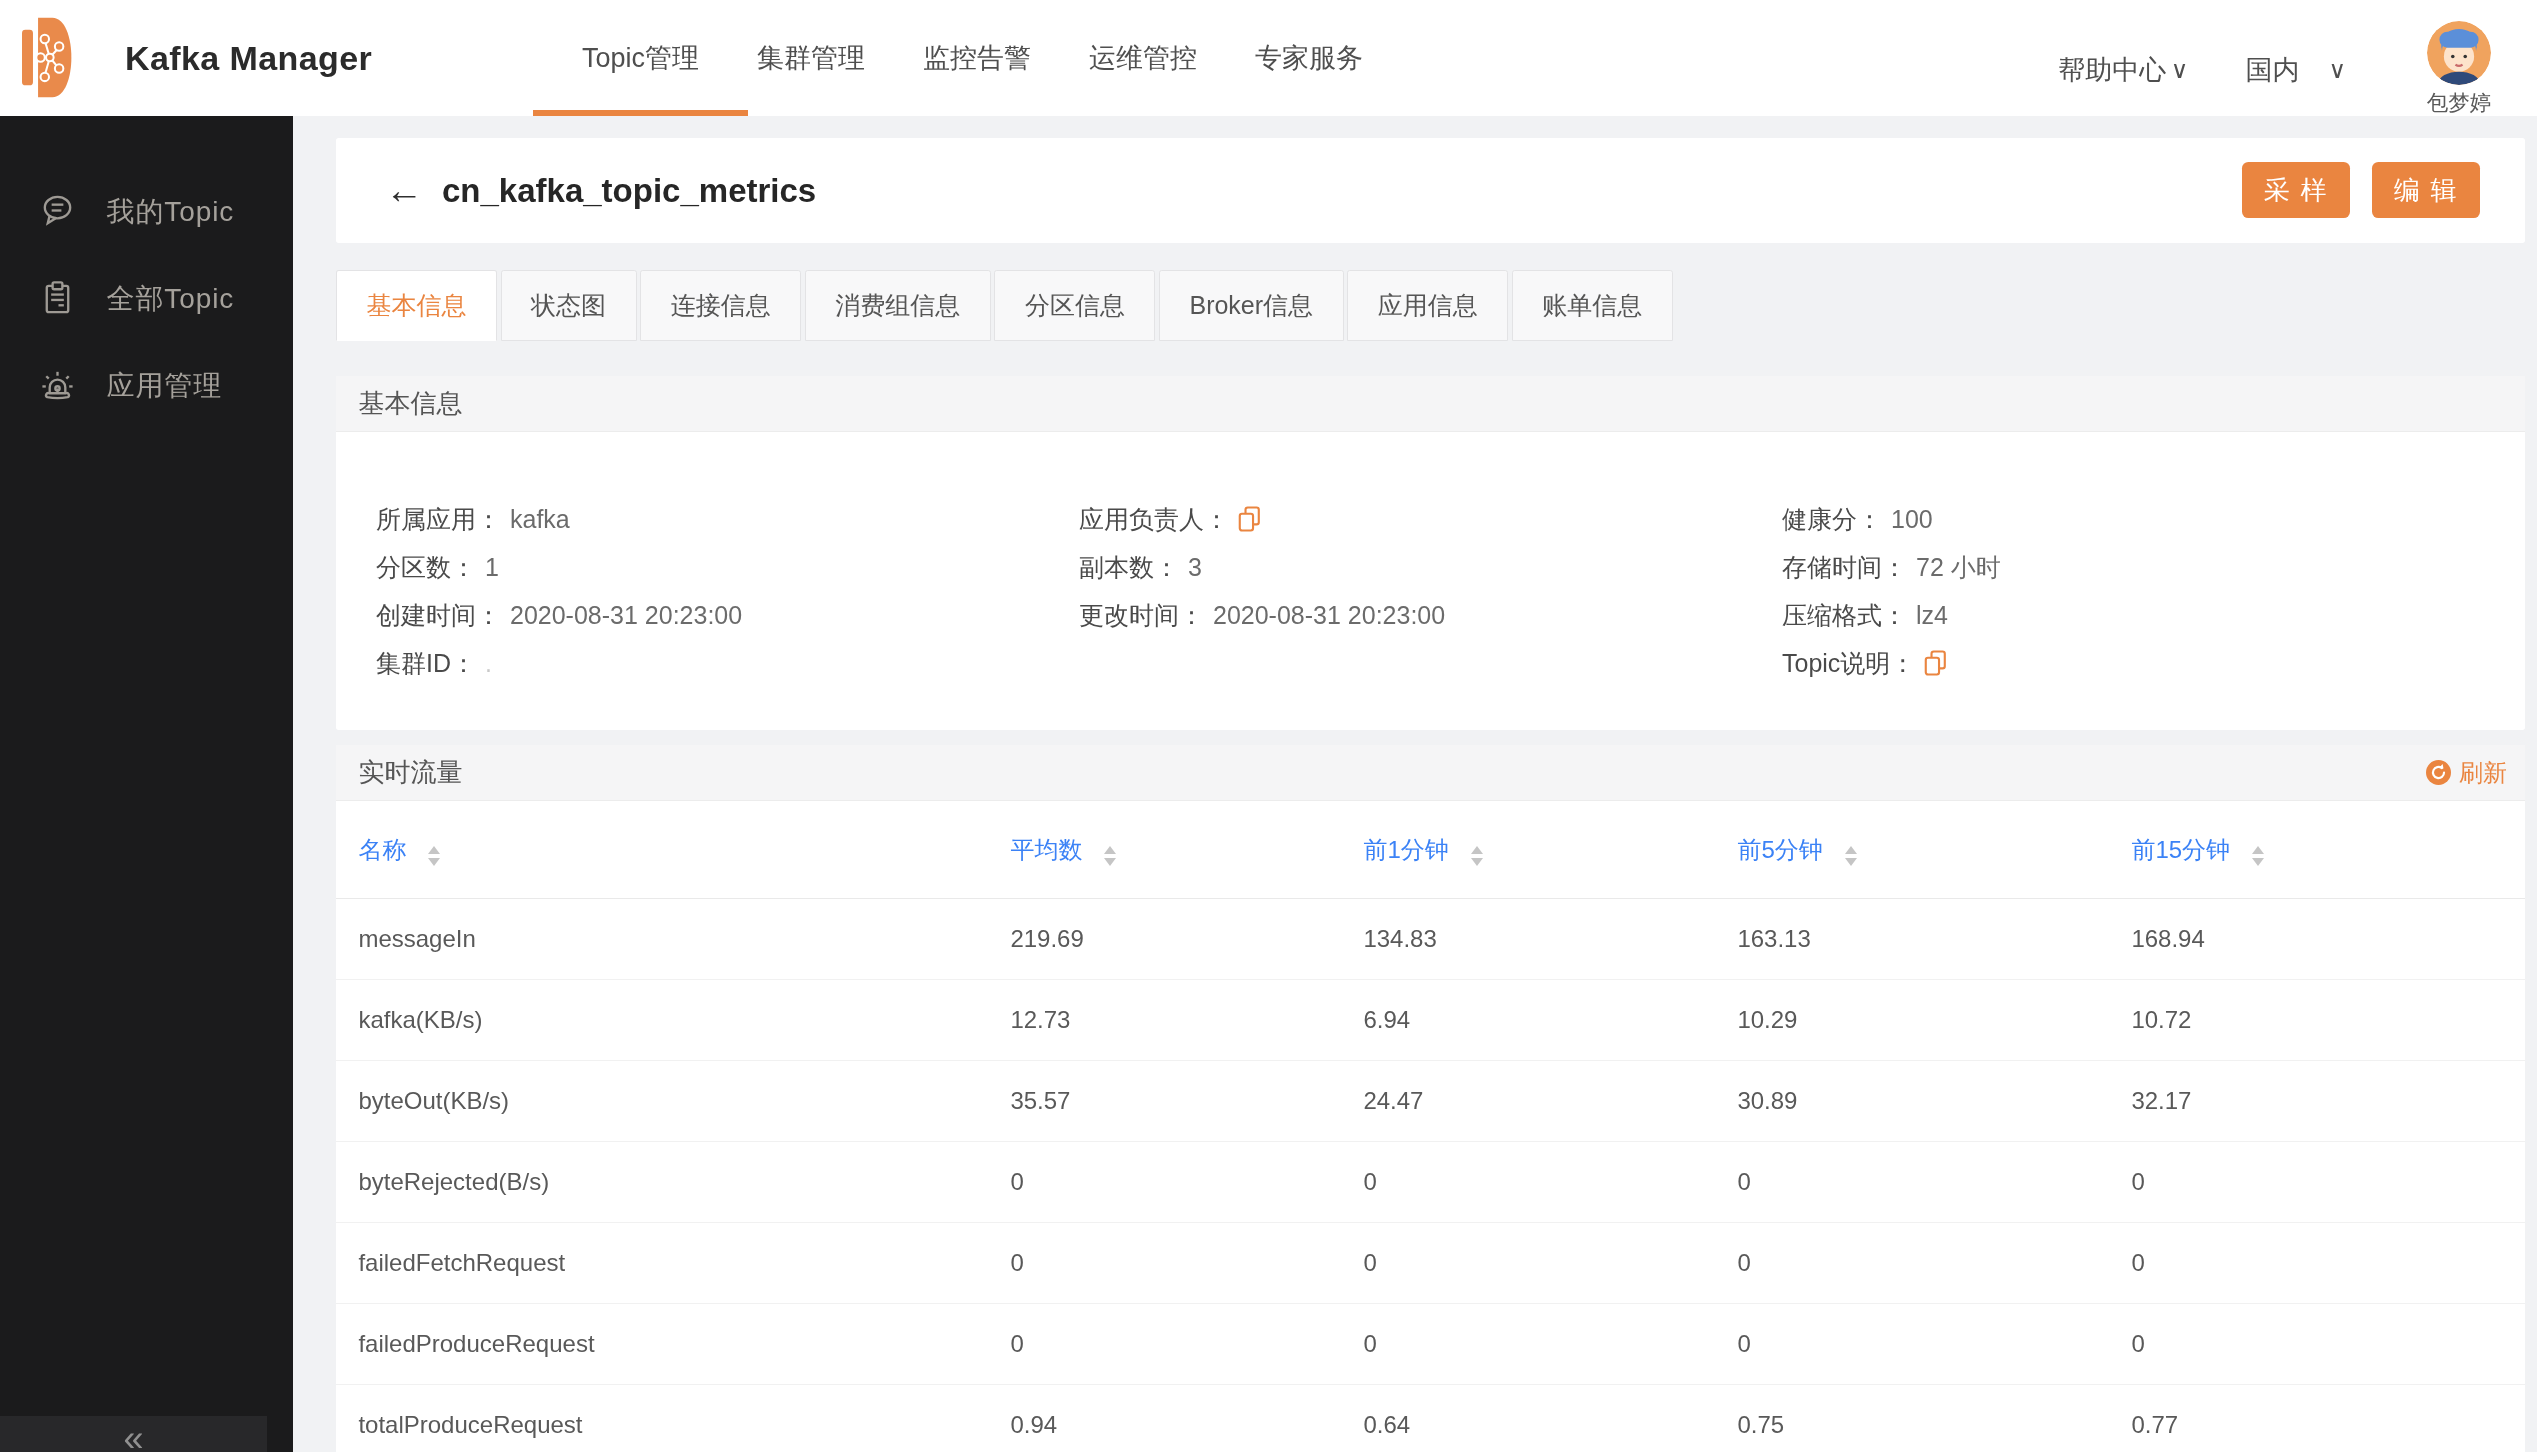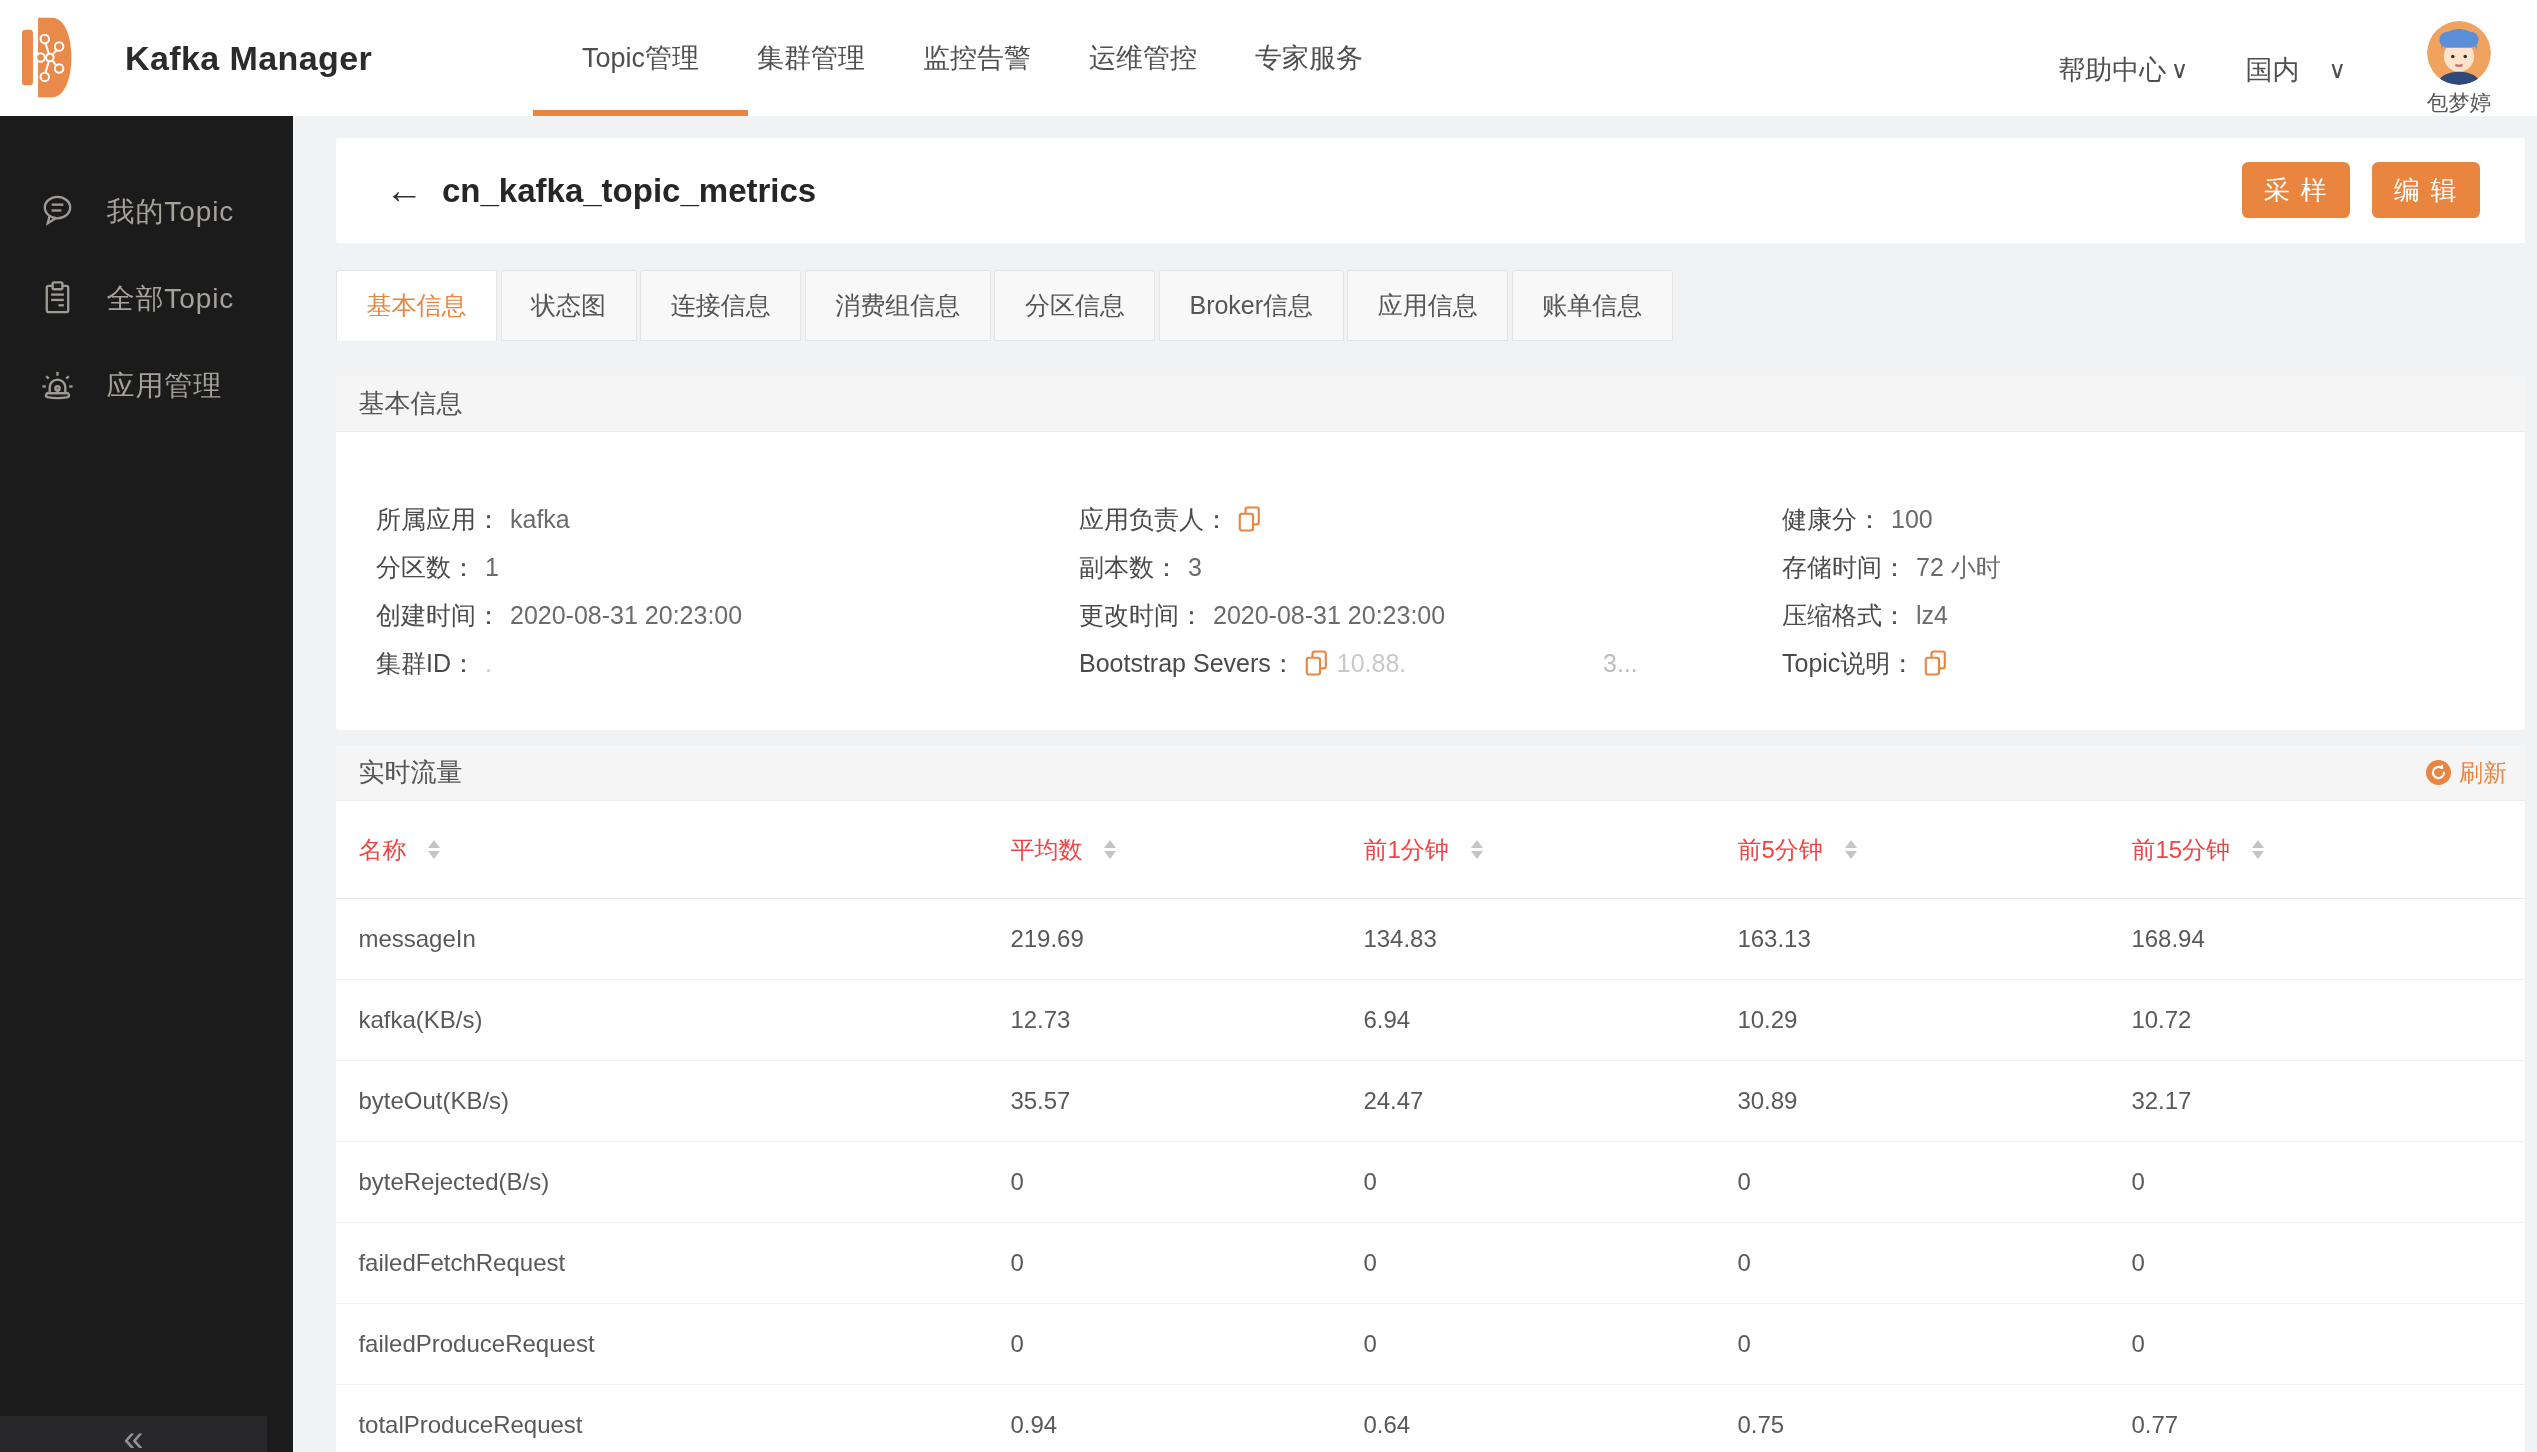--- a/index.html
+++ b/index.html
@@ -69,21 +69,21 @@
   .fvalue { color:#6b6b6b; margin-left:9px; }
   .fvalue.faint { color:#c9c9c9; }
   .fvalue2 { position:absolute; left:524px; color:#bdbdbd; }
   .copy-ic { margin-left:9px; display:inline-flex; cursor:pointer; }
 
   
   .rt-card { top:629px; height:877px; }
   .refresh { display:flex; align-items:center; gap:8px; color:#EA8540; font-size:24px; cursor:pointer; }
   .thead, .trow { display:grid; grid-template-columns:652px 353px 374px 394px 1fr; padding-left:22.4px; align-items:center; }
   .thead { height:98px; border-bottom:0.9px solid #e9e9e9; }
-  .th { display:flex; align-items:center; gap:22px; font-size:24px; color:#ef4444; }
+  .th { display:flex; align-items:flex-end; gap:22px; font-size:24px; color:#3b82f6; }
   .sort { display:flex; flex-direction:column; gap:3.6px; cursor:pointer; }
   .tri-up { width:0; height:0; border-left:6.3px solid transparent; border-right:6.3px solid transparent; border-bottom:8px solid #c5c5c5; }
   .tri-down { width:0; height:0; border-left:6.3px solid transparent; border-right:6.3px solid transparent; border-top:8px solid #c5c5c5; }
   .trow { height:81px; border-bottom:1.8px solid #f1f1f1; font-size:24px; color:#595959; }
 </style>
 </head>
 <body>
 
 <div class="header">
   <span class="logo">
@@ -253,31 +253,20 @@
           </span>
         </div>
         <div class="field">
           <span class="flabel">副本数：</span>
             <span class="fvalue">3</span>
         </div>
         <div class="field">
           <span class="flabel">更改时间：</span>
             <span class="fvalue">2020-08-31 20:23:00</span>
         </div>
-        <div class="field">
-          <span class="flabel">Bootstrap Severs：</span>
-          <span class="copy-ic">
-            <svg viewBox="0 0 26 30" width="23" height="27" fill="none" stroke="#EA8540" stroke-width="2.4">
-              <rect x="8.5" y="1.5" width="15" height="19" rx="2.5"></rect>
-              <rect x="2" y="8.5" width="15" height="19" rx="2.5" fill="#fff"></rect>
-            </svg>
-          </span>
-          <span class="fvalue faint">10.88.</span>
-          <span class="fvalue2">3...</span>
-        </div>
       </div>
       <div class="fcol">
         <div class="field">
           <span class="flabel">健康分：</span>
             <span class="fvalue">100</span>
         </div>
         <div class="field">
           <span class="flabel">存储时间：</span>
             <span class="fvalue">72 小时</span>
         </div>

